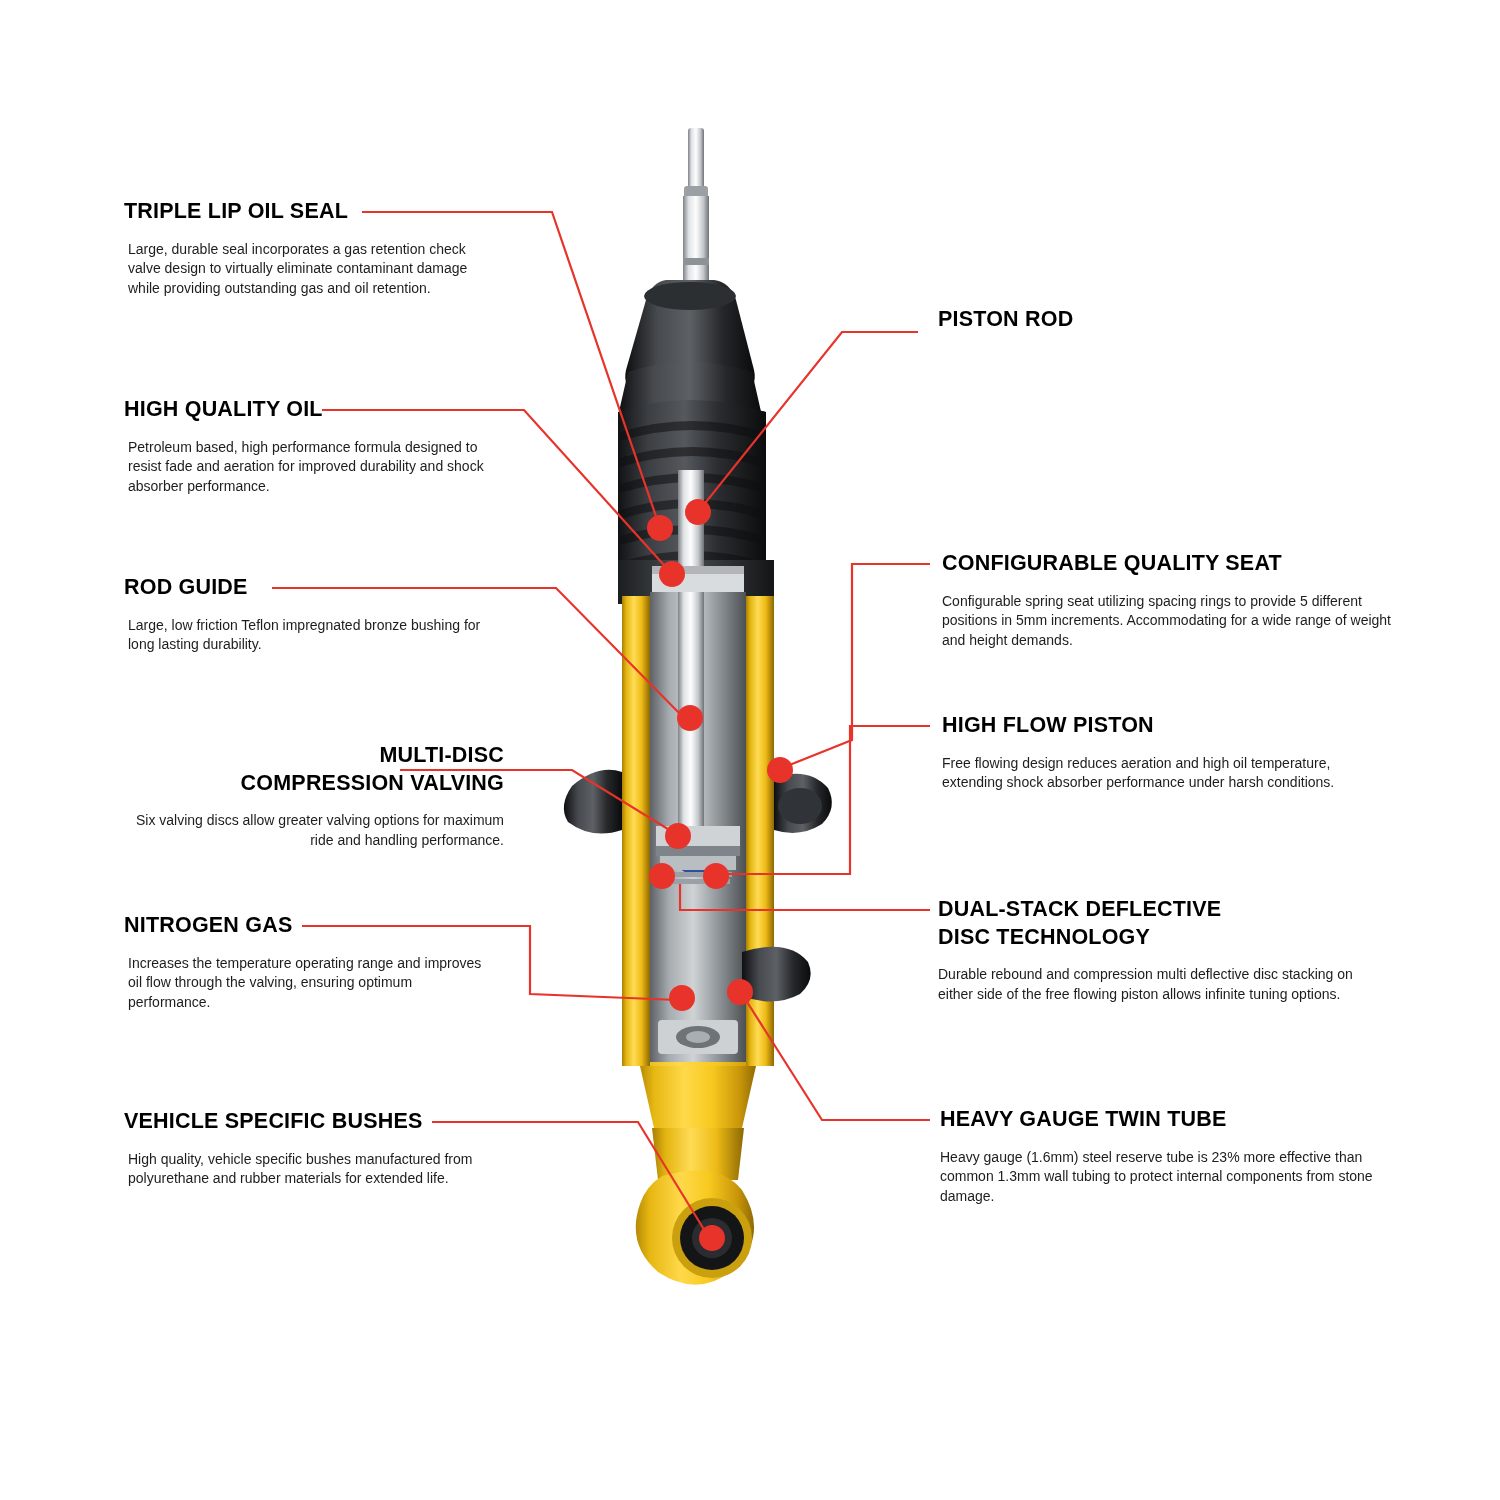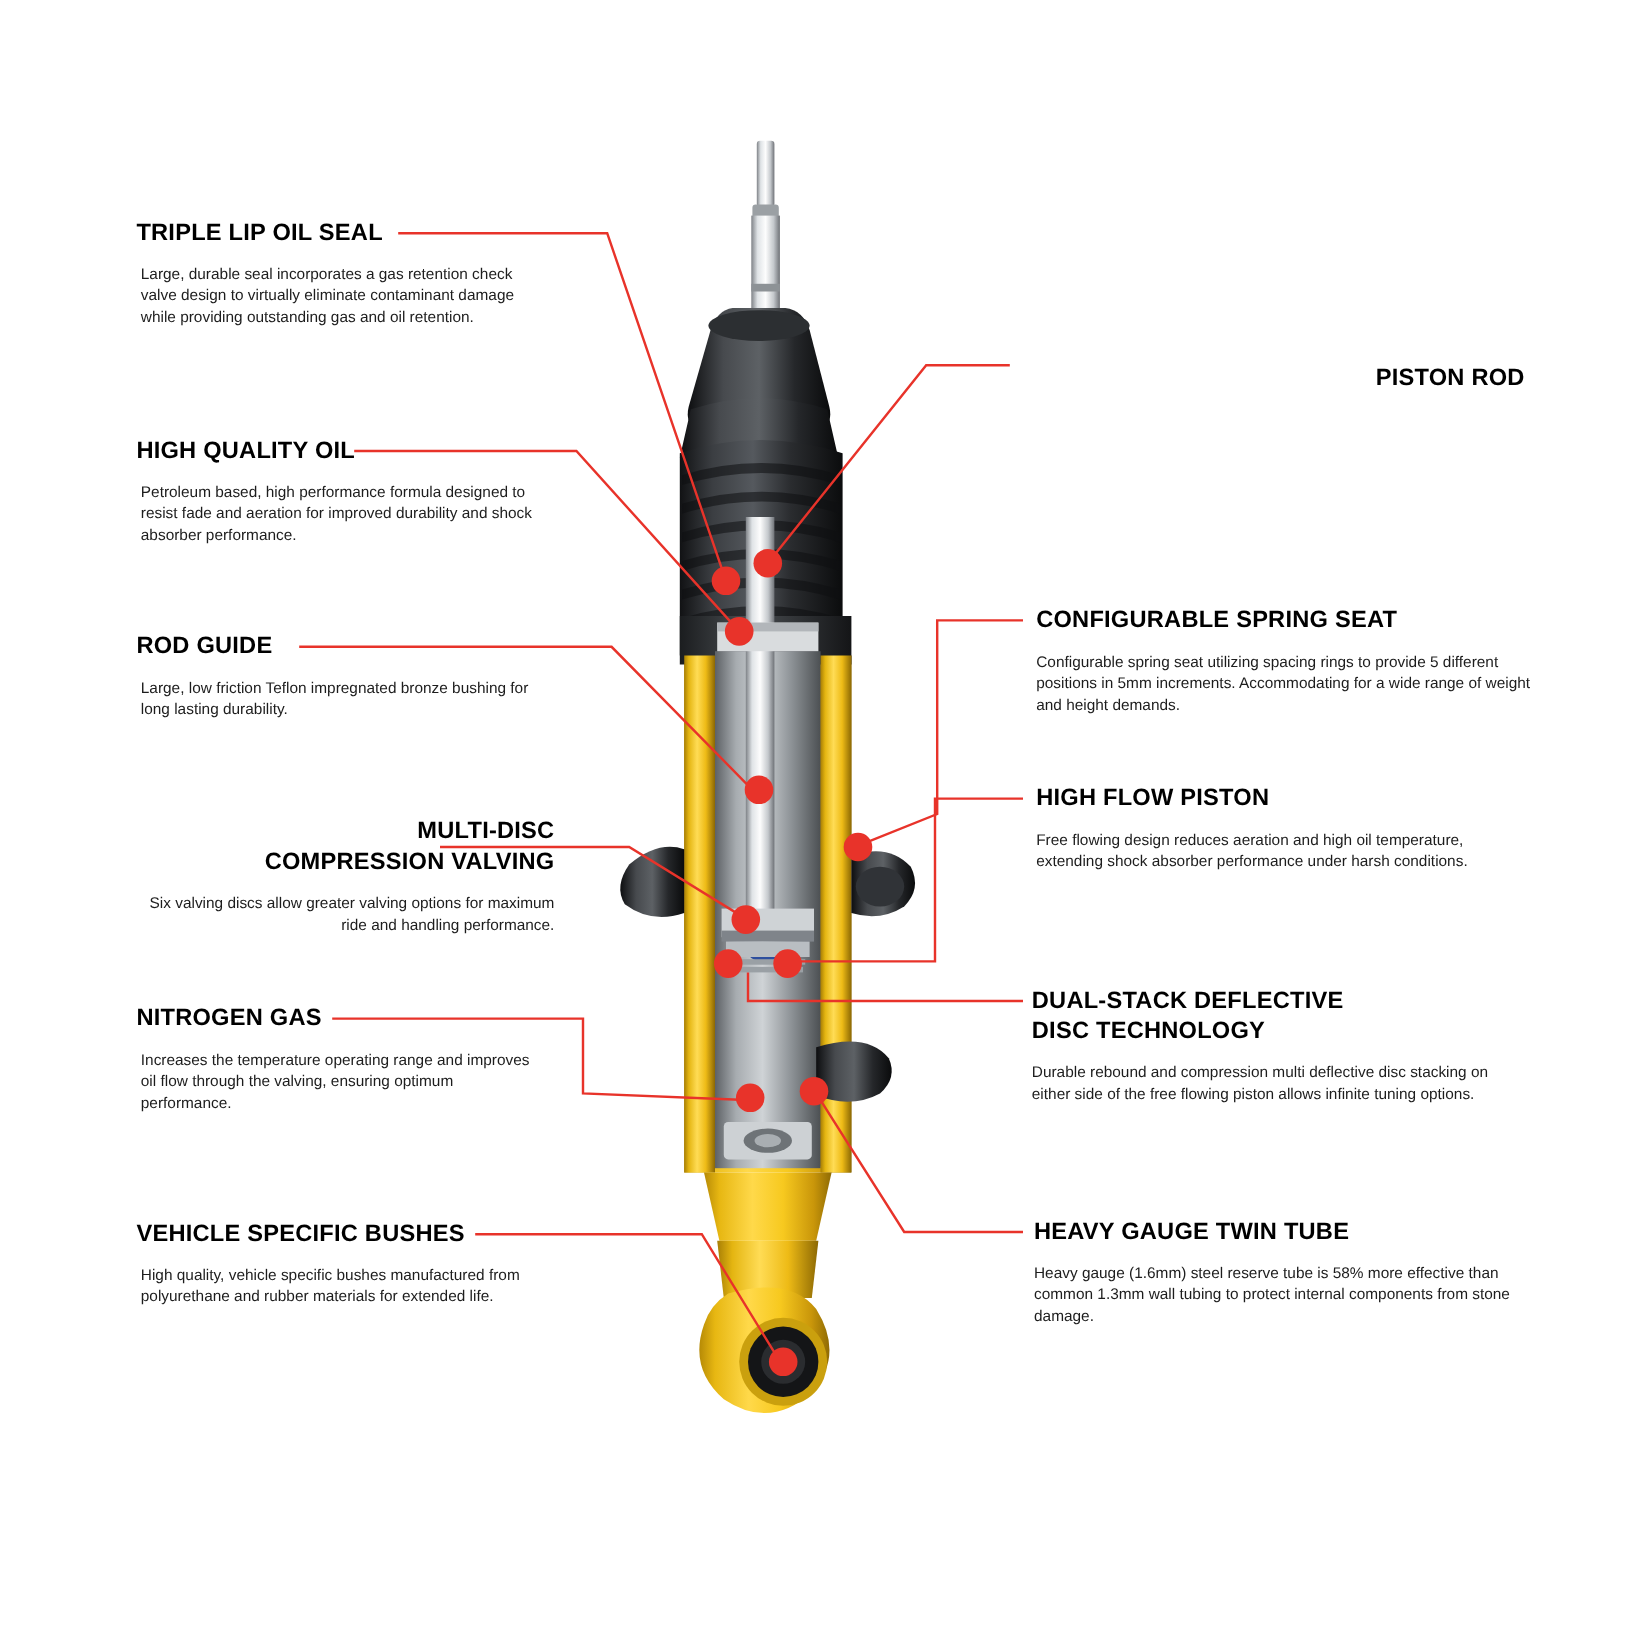--- a/index.html
+++ b/index.html
@@ -253,29 +253,29 @@
     </div>
   </div>
 
   <div class="callout left" style="left:124px; top:1108px; width:366px;">
     <div class="callout-inner">
       <h3>VEHICLE SPECIFIC BUSHES</h3>
       <p>High quality, vehicle specific bushes manufactured from polyurethane and rubber materials for extended life.</p>
     </div>
   </div>
 
-  <div class="callout right" style="left:938px; top:330px; width:448px;text-align:right;">
+  <div class="callout right" style="left:938px; top:306px; width:448px;">
     <div class="callout-inner">
       <h3>PISTON ROD</h3>
     </div>
   </div>
 
   <div class="callout right" style="left:942px; top:550px; width:450px;">
     <div class="callout-inner">
-      <h3>CONFIGURABLE SPRING SEAT</h3>
+      <h3>CONFIGURABLE QUALITY SEAT</h3>
       <p>Configurable spring seat utilizing spacing rings to provide 5 different positions in 5mm increments. Accommodating for a wide range of weight and height demands.</p>
     </div>
   </div>
 
   <div class="callout right" style="left:942px; top:712px; width:450px;">
     <div class="callout-inner">
       <h3>HIGH FLOW PISTON</h3>
       <p>Free flowing design reduces aeration and high oil temperature, extending shock absorber performance under harsh conditions.</p>
     </div>
   </div>
@@ -284,17 +284,17 @@
     <div class="callout-inner">
       <h3 style="white-space:pre-line;">DUAL-STACK DEFLECTIVE
 DISC TECHNOLOGY</h3>
       <p>Durable rebound and compression multi deflective disc stacking on either side of the free flowing piston allows infinite tuning options.</p>
     </div>
   </div>
 
   <div class="callout right" style="left:940px; top:1106px; width:446px;">
     <div class="callout-inner">
       <h3>HEAVY GAUGE TWIN TUBE</h3>
-      <p>Heavy gauge (1.6mm) steel reserve tube is 58% more effective than common 1.3mm wall tubing to protect internal components from stone damage.</p>
+      <p>Heavy gauge (1.6mm) steel reserve tube is 23% more effective than common 1.3mm wall tubing to protect internal components from stone damage.</p>
     </div>
   </div>
 
 </div>
 
 </body></html>

